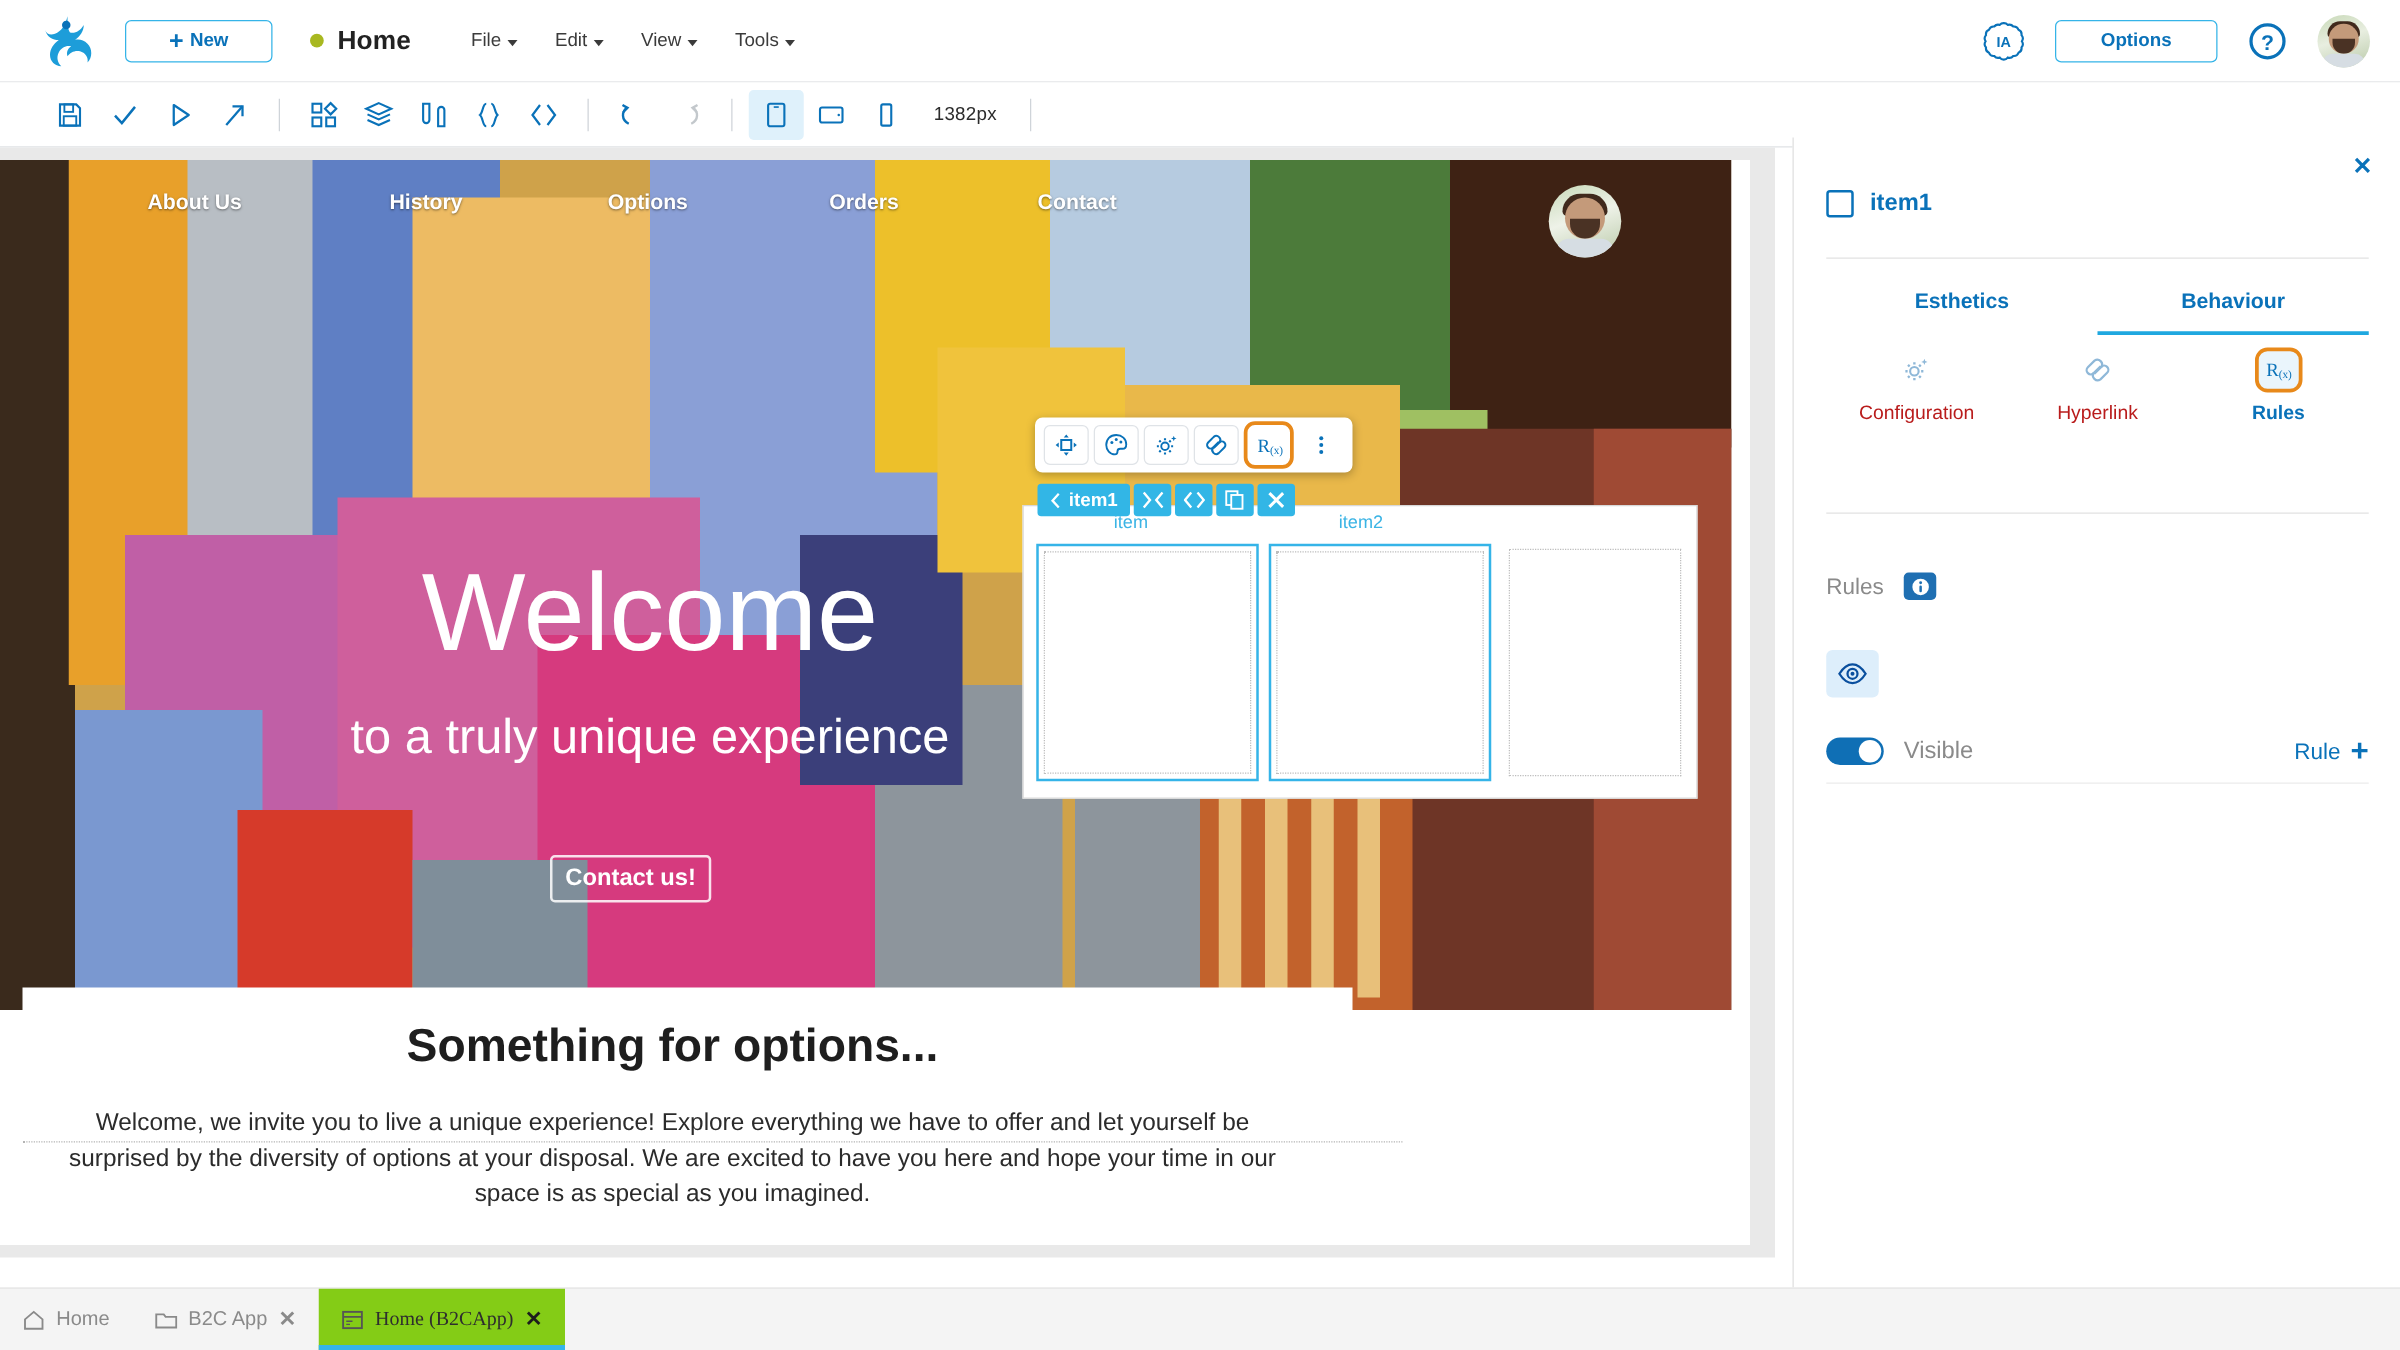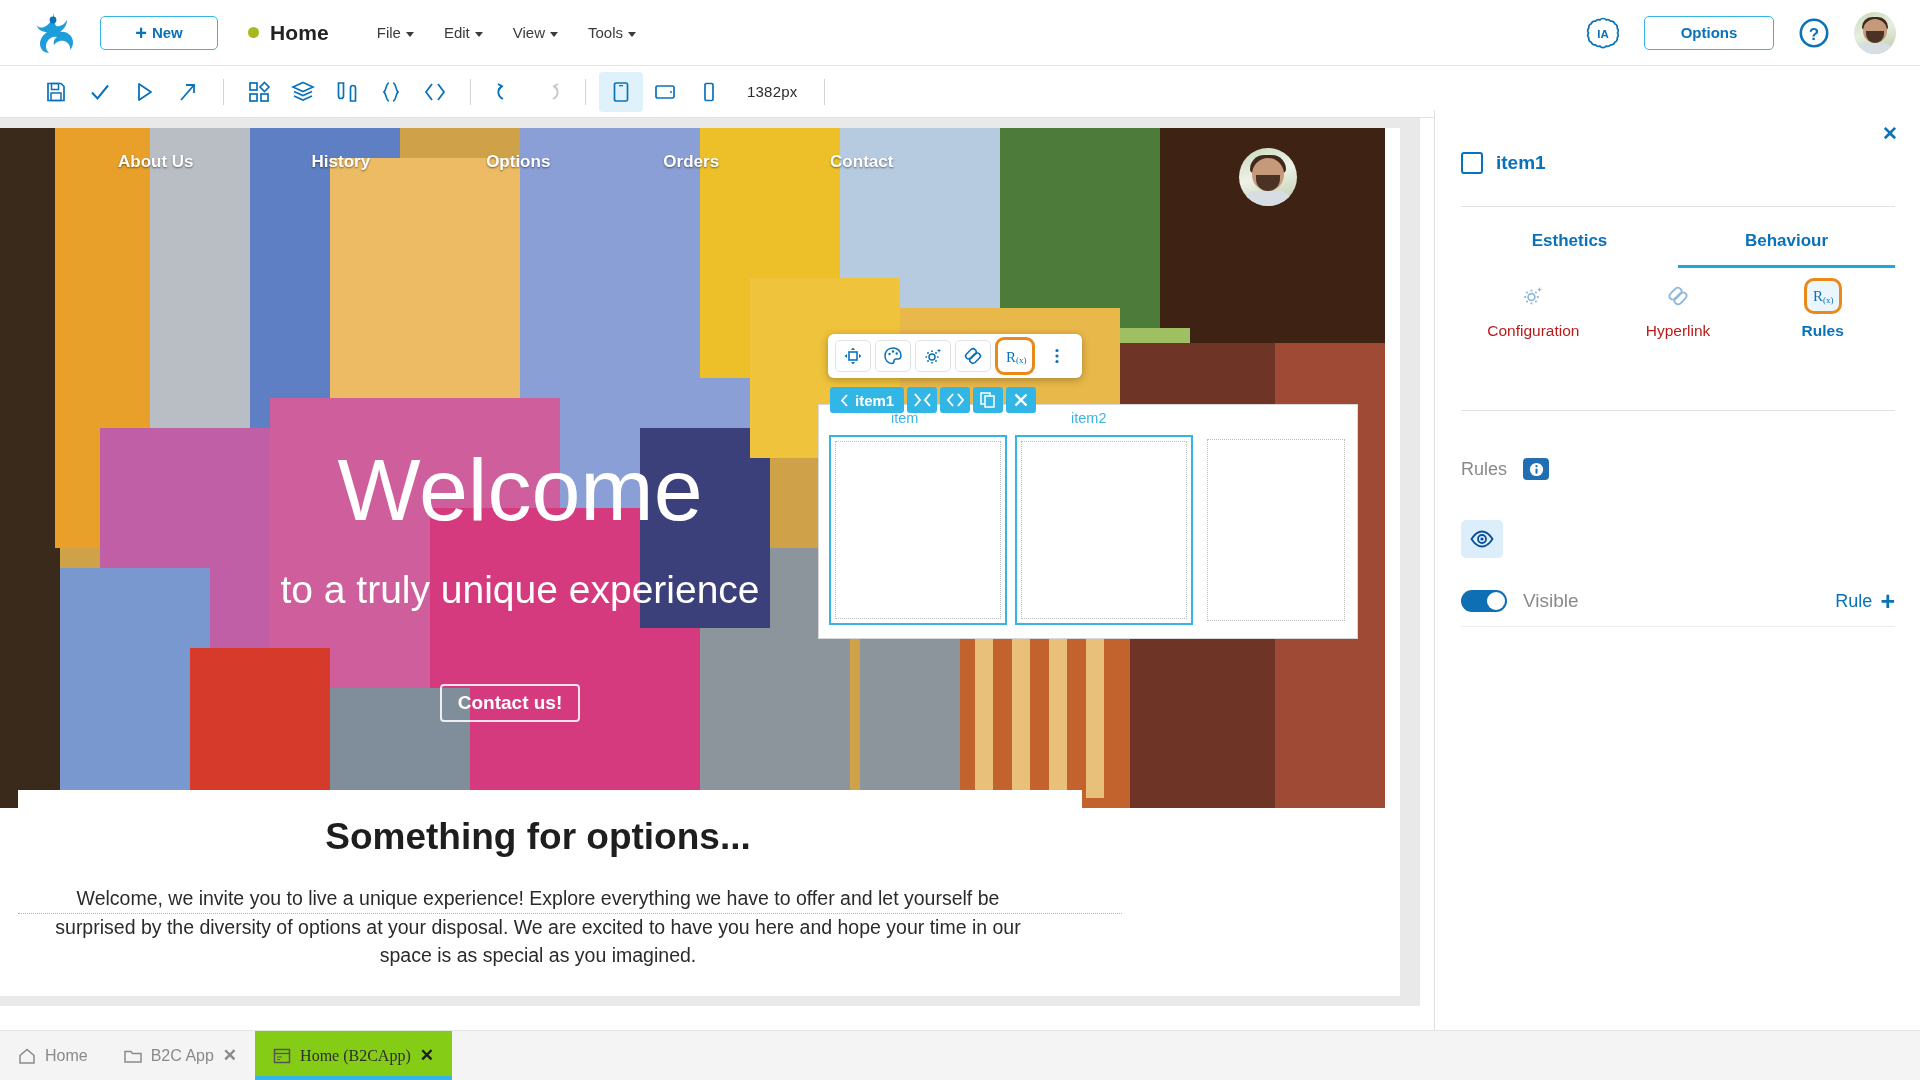--- a/index.html
+++ b/index.html
@@ -162,21 +162,21 @@
     text-align: center; color: #fff; font-size: 88px; font-weight: 400;
     line-height: 1; z-index: 4;
   }
   .hero-sub {
     position: absolute; left: 0; width: 1040px; top: 440px;
     text-align: center; color: #fff; font-size: 39px; font-weight: 400;
     z-index: 4;
   }
   .hero-cta {
     position: absolute; left: 440px; top: 556px;
-    width: 140px; height: 38px; border: 2px solid rgba(255,255,255,.85);
+    width: 129px; height: 38px; border: 2px solid rgba(255,255,255,.85);
     border-radius: 4px; color: #fff; font-size: 19px; font-weight: bold;
     display: flex; align-items: center; justify-content: center; cursor: pointer;
     z-index: 4;
   }
 
   
   .section2 {
     position: absolute; left: 18px; top: 680px; width: 1104px; height: 300px;
     background: #fff;
   }

